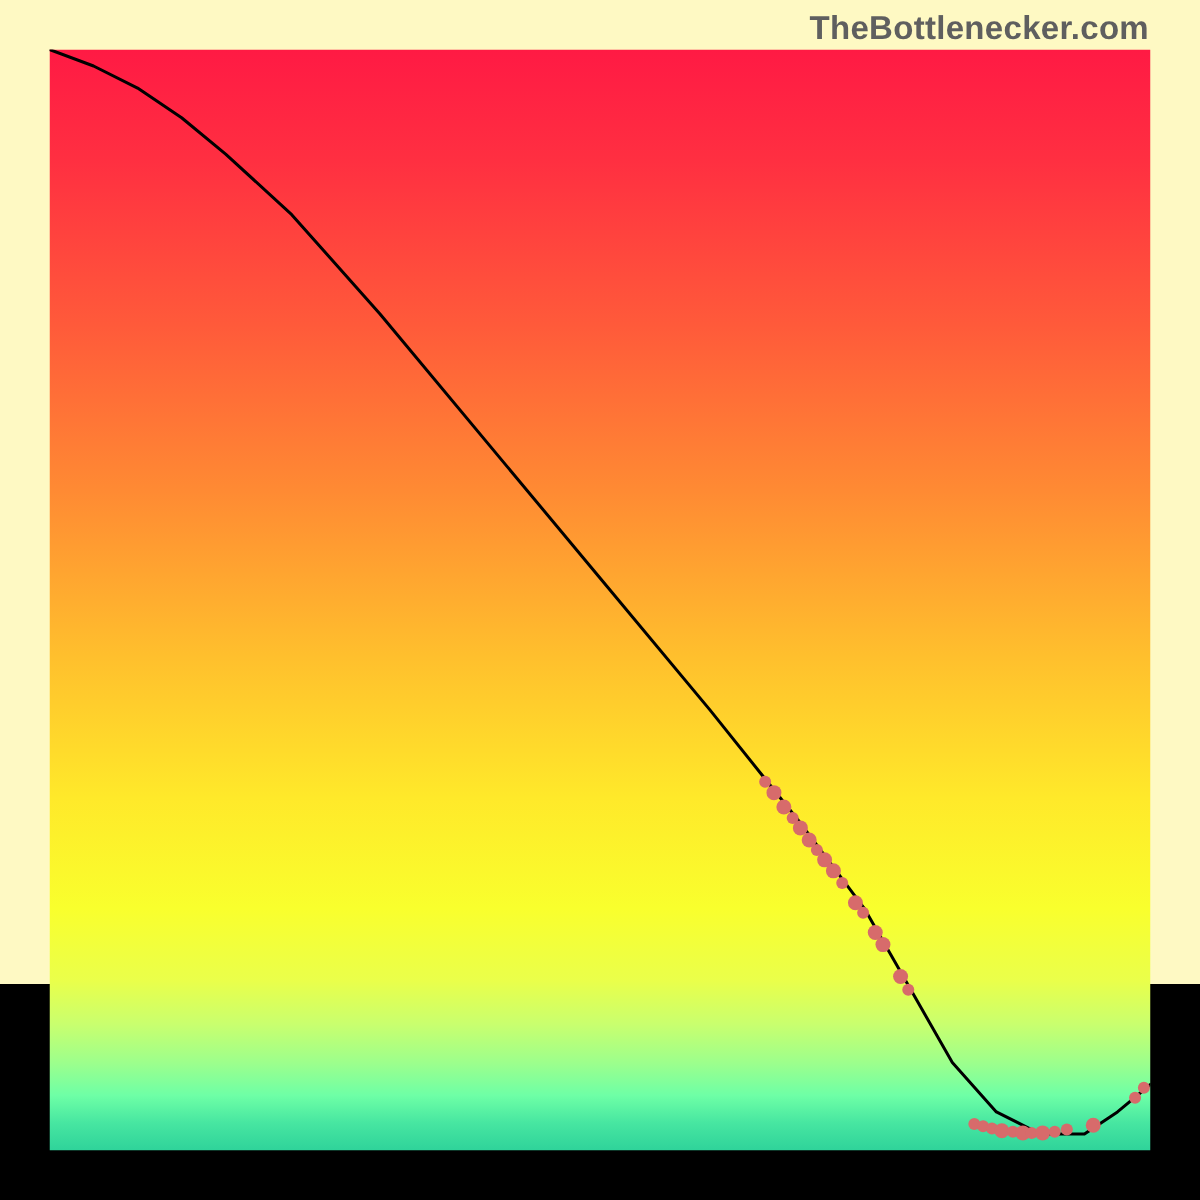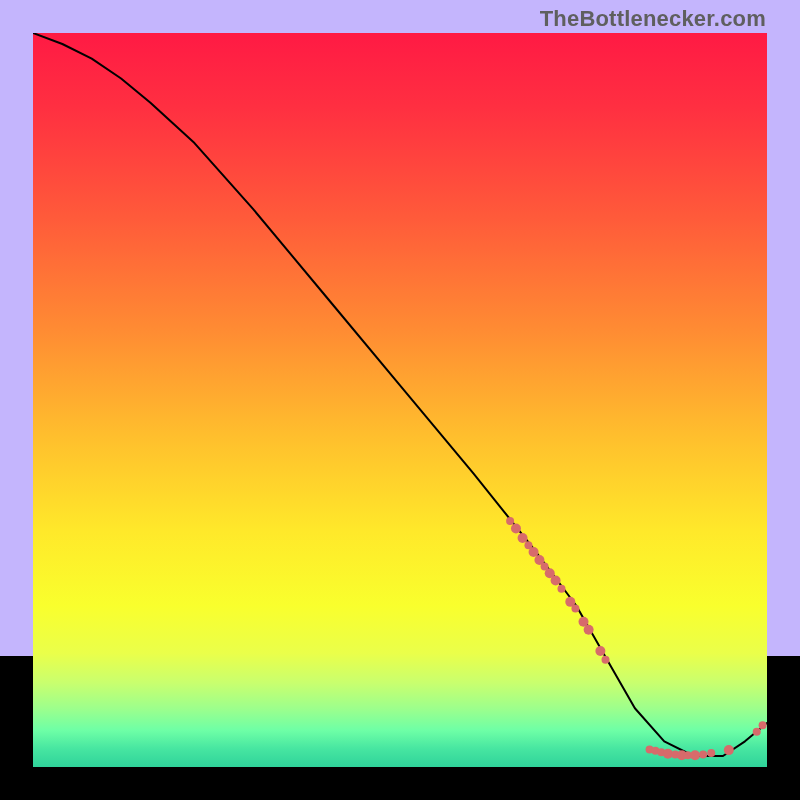--- a/index.html
+++ b/index.html
@@ -8,21 +8,21 @@
     width: 800px;
     height: 800px;
     background: #000;
     overflow: hidden;
     font-family: Arial, Helvetica, sans-serif;
   }
   .page {
     position: relative;
     width: 800px;
     height: 656px;
-    background: #c4b5fd;
+    background: #fef9c3;
   }
   .plot {
     position: absolute;
     left: 33px;
     top: 33px;
     width: 734px;
     height: 734px;
   }
   .watermark {
     position: absolute;

